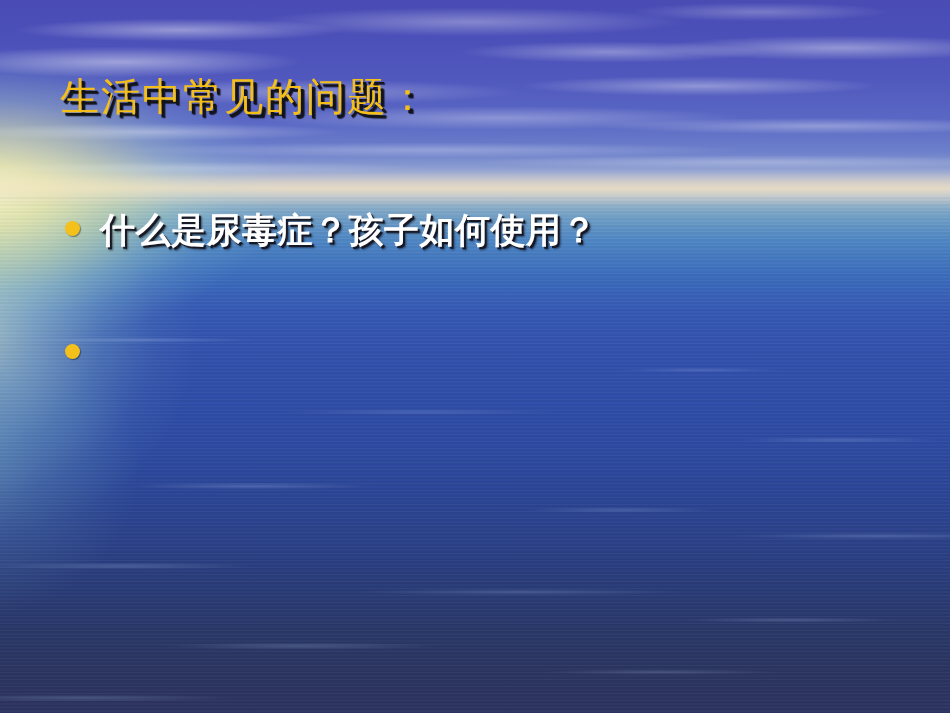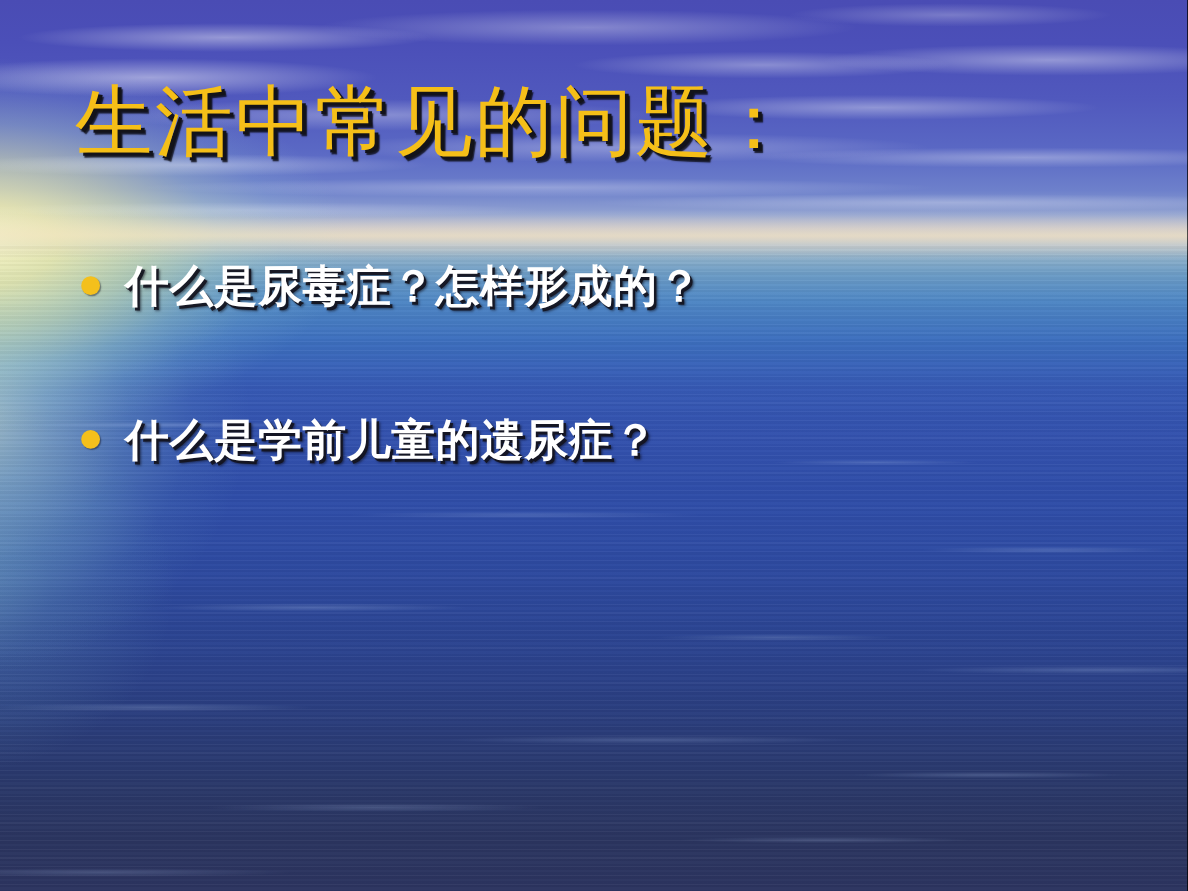--- a/index.html
+++ b/index.html
@@ -152,21 +152,21 @@
     top: 0;
     width: 950px;
     height: 713px;
   }
 
   .slide-title {
     position: absolute;
     left: 60px;
     top: 63px;
     font-family: "DejaVu Serif", "Liberation Serif", serif;
-    font-size: 62px;
+    font-size: 39px;
     line-height: 68px;
     letter-spacing: 2px;
     color: #f5bf18;
     white-space: nowrap;
     text-shadow:
        3px 3px 0 #13131a,
        4px 4px 1px rgba(10,10,18,0.85);
   }
 
   .bullet-list {
@@ -218,31 +218,30 @@
   <div class="bg-layer bg-streaks"></div>
 
   <div class="content">
 
     <div class="slide-title">生活中常见的问题：</div>
 
     <div class="bullet-list">
 
       <div class="bullet-item">
         <span class="bullet-dot"></span>
-        <span>什么是尿毒症？怎样形成的？</span>
+        <span>什么是尿毒症？孩子如何使用？</span>
       </div>
 
       <div class="spacer-lg"></div>
 
 
       <div class="spacer-sm"></div>
 
       <div class="bullet-item">
         <span class="bullet-dot"></span>
-        <span>什么是学前儿童的遗尿症？</span>
       </div>
 
       <div class="spacer-xl"></div>
 
 
     </div>
   </div>
 </div>
 
 </body></html>

